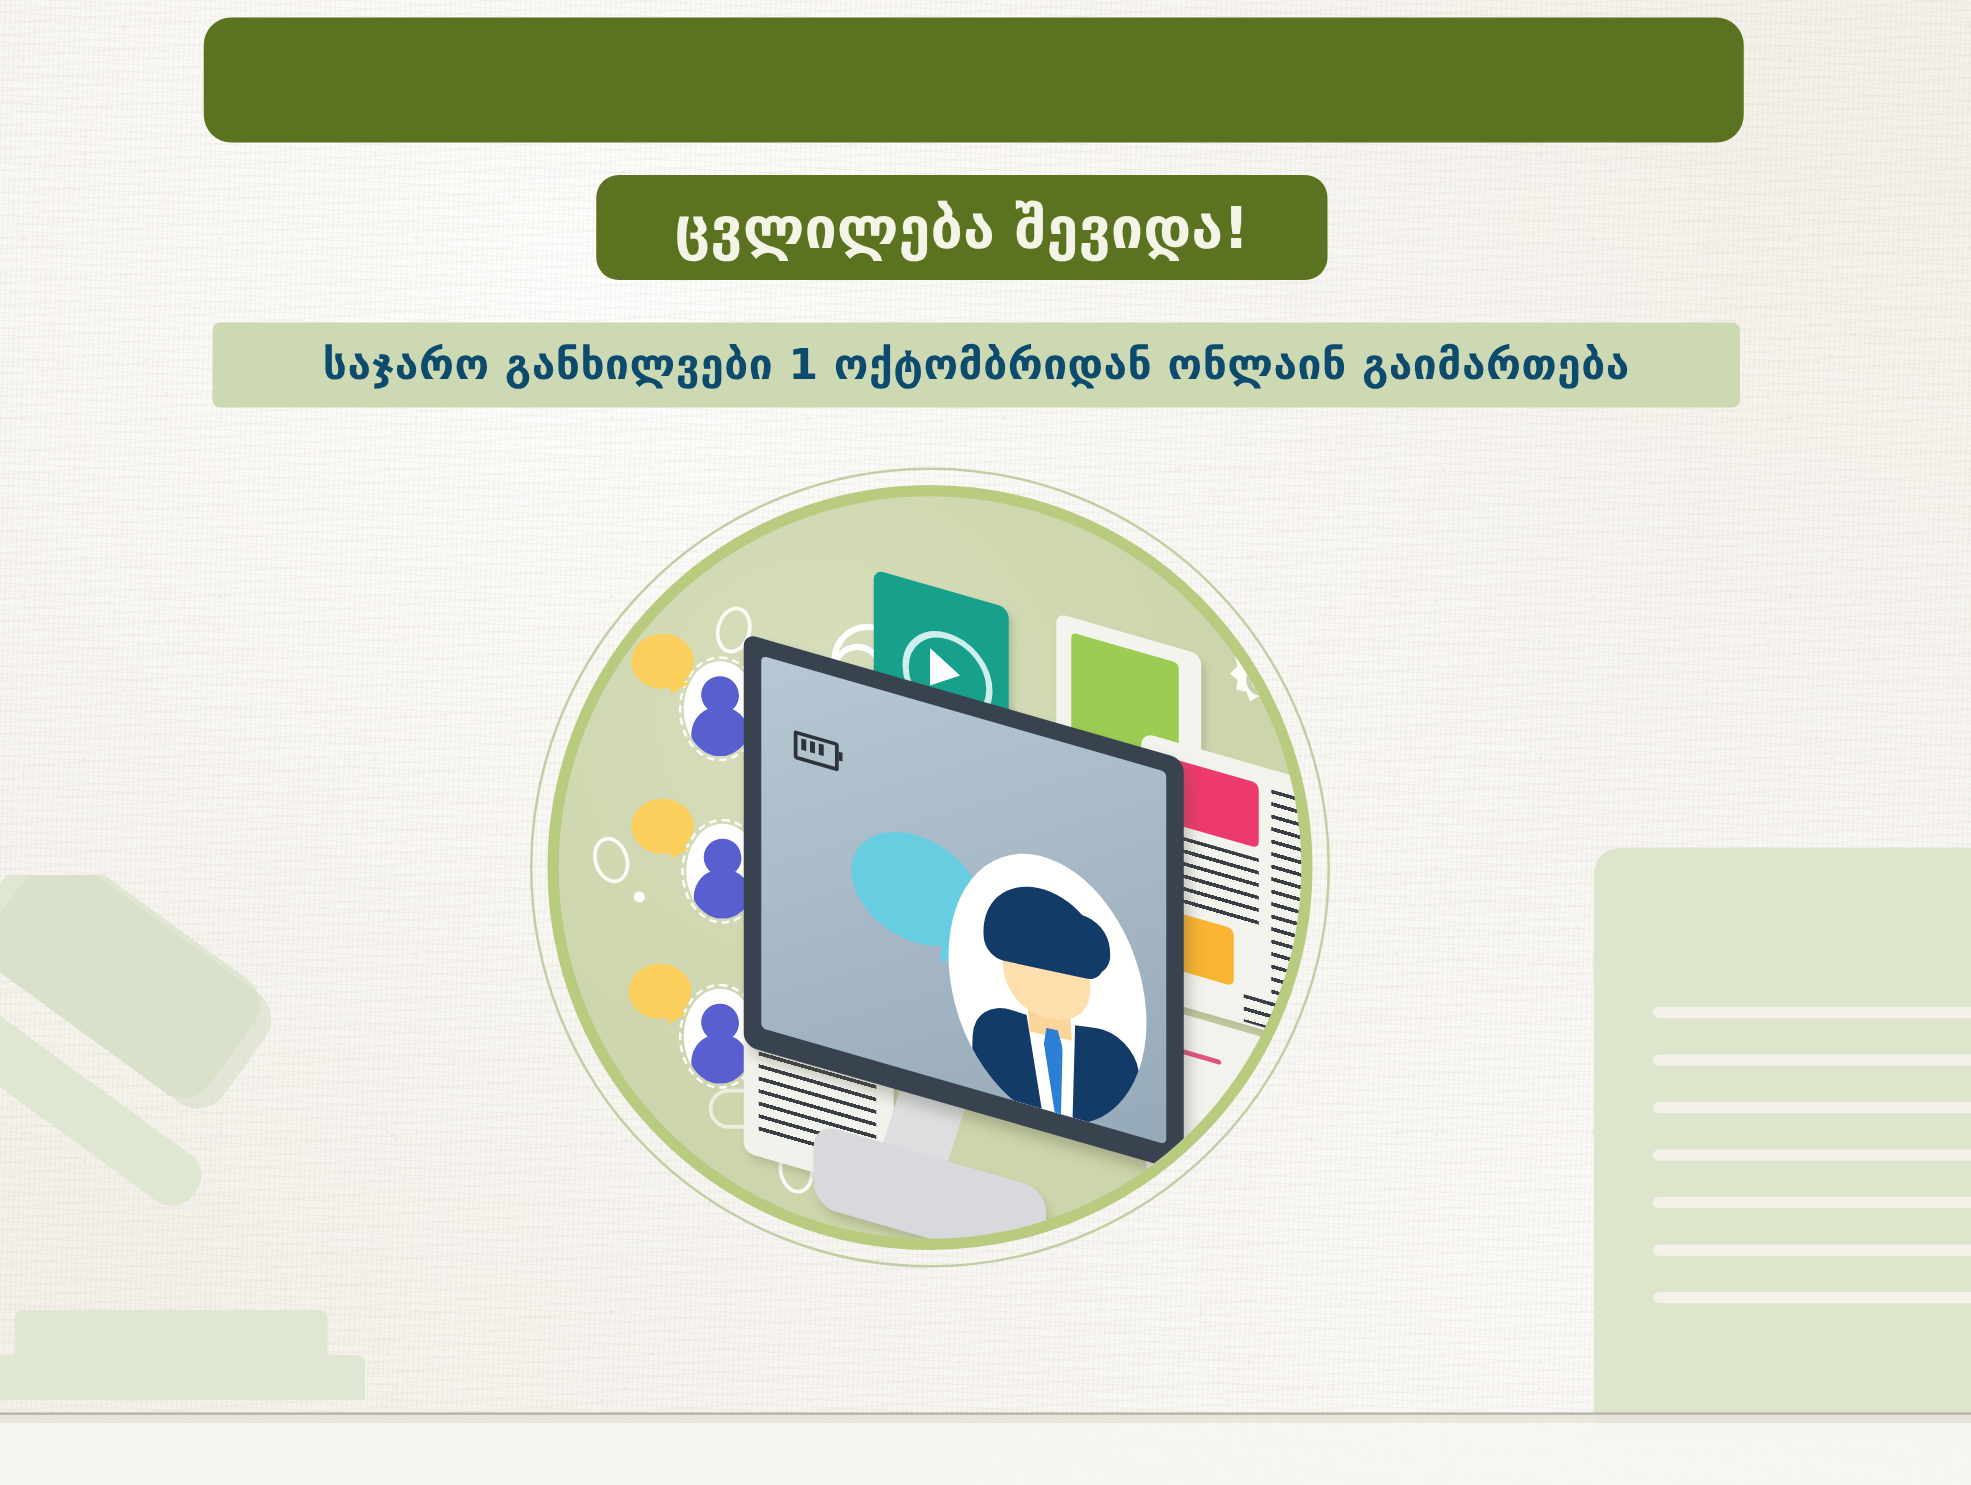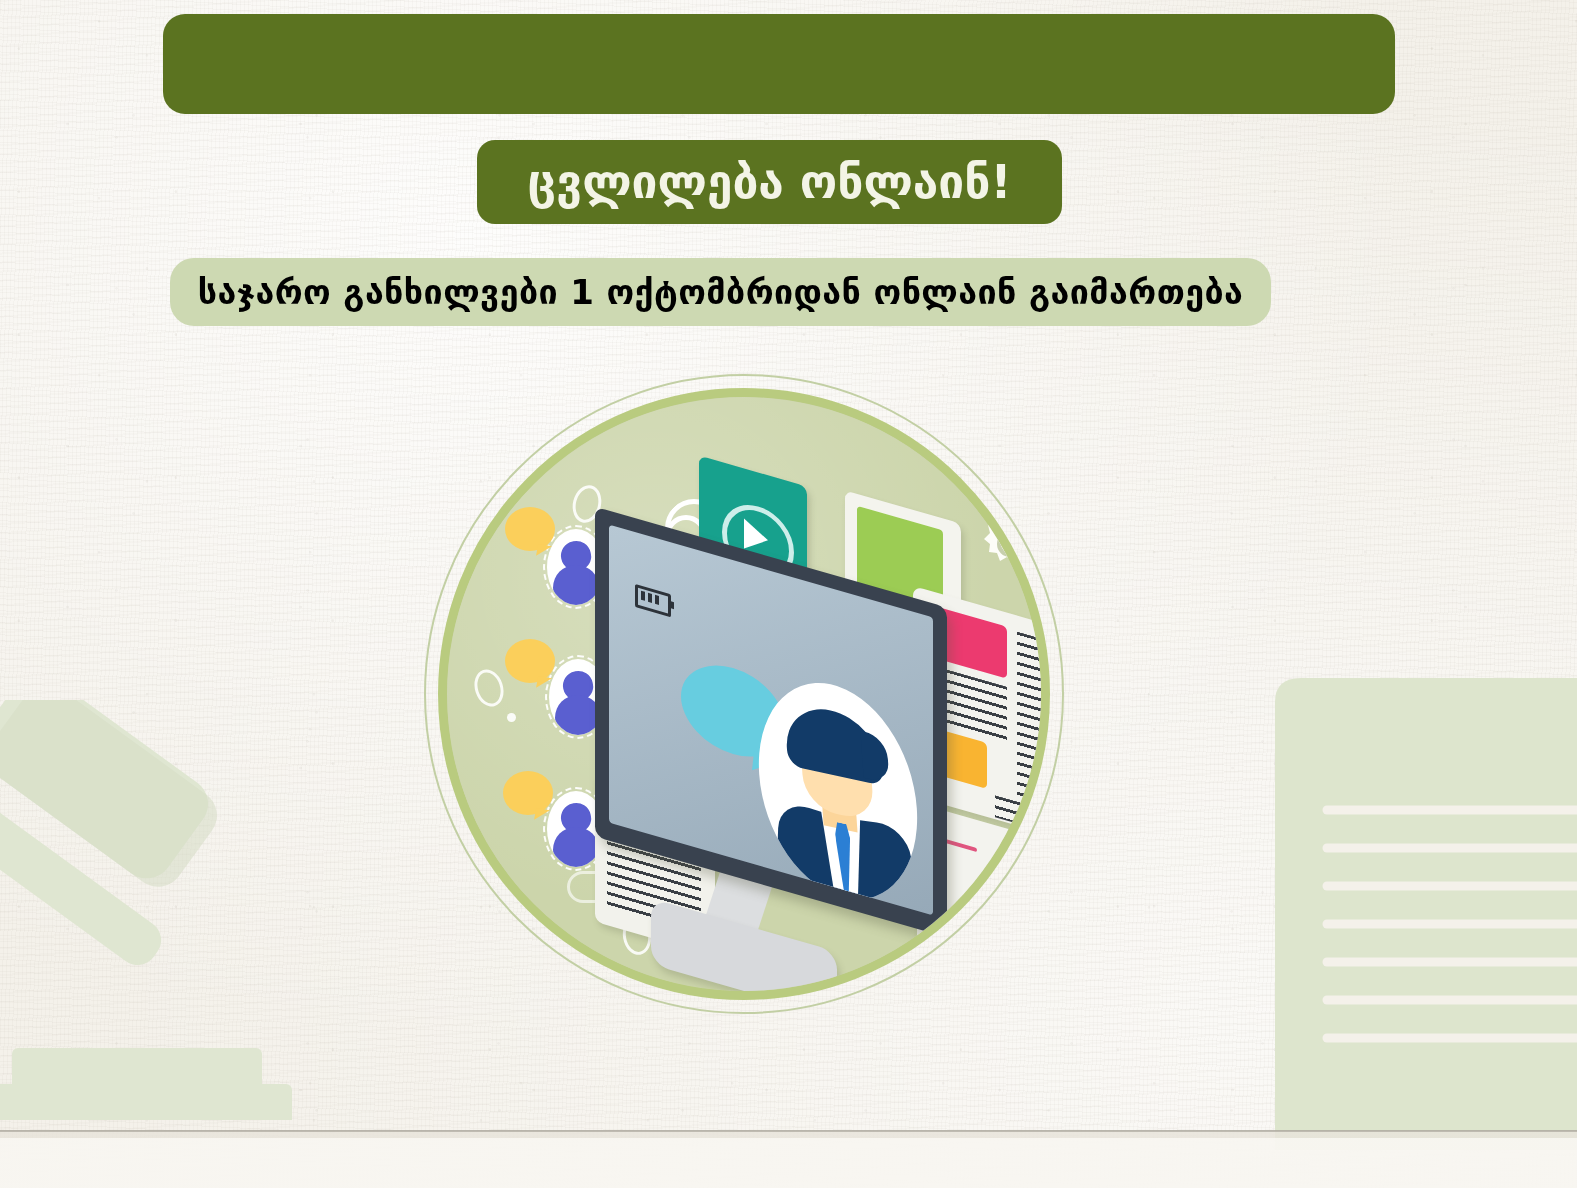--- a/index.html
+++ b/index.html
@@ -76,24 +76,24 @@
   }
   #banner-sub{
     left:477px; top:140px; width:585px; height:84px;
     background:#5b7320;
     border-radius:18px;
     color:#f3f4e6;
     font-size:46px;
     font-weight:700;
   }
   #banner-note{
-    left:170px; top:258px; width:1101px; height:68px;
+    left:170px; top:258px; width:1222px; height:68px;
     background:#cdd9b2;
-    border-radius:24px;
-    color:#000000;
+    border-radius:6px;
+    color:#0c4a6e;
     font-size:34px;
     font-weight:700;
     letter-spacing:.4px;
   }
   #banner-note .shadow{ box-shadow:6px 8px 9px rgba(130,125,110,.28); }
 
   
   #illustration{
     position:absolute;
     left:424px; top:374px;
@@ -342,21 +342,21 @@
       </g>
     </svg>
   </div>
 
   <div class="banner" id="banner-title">
     <div class="shadow"></div>
   </div>
 
   <div class="banner" id="banner-sub">
     <div class="shadow"></div>
-    <span>ცვლილება ონლაინ!</span>
+    <span>ცვლილება შევიდა!</span>
   </div>
 
   <div class="banner" id="banner-note">
     <div class="shadow"></div>
     <span>საჯარო განხილვები 1 ოქტომბრიდან ონლაინ გაიმართება</span>
   </div>
 
   <div id="illustration">
     <div class="circle-outer-ring"></div>
     <div class="circle-ring">

